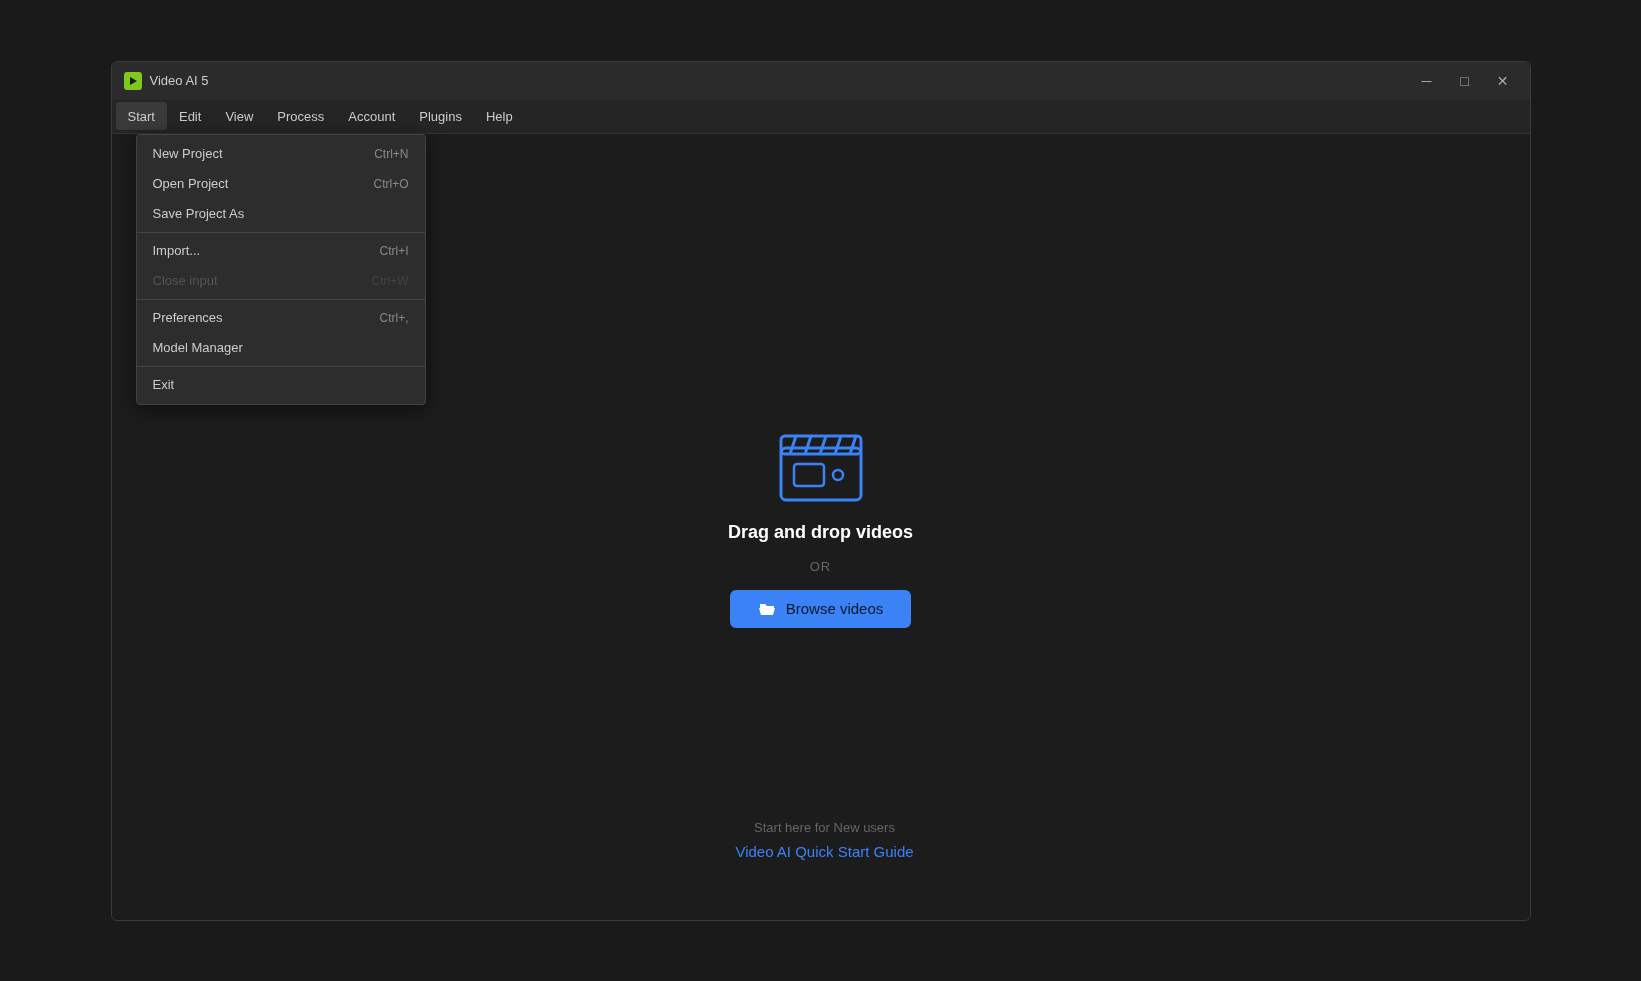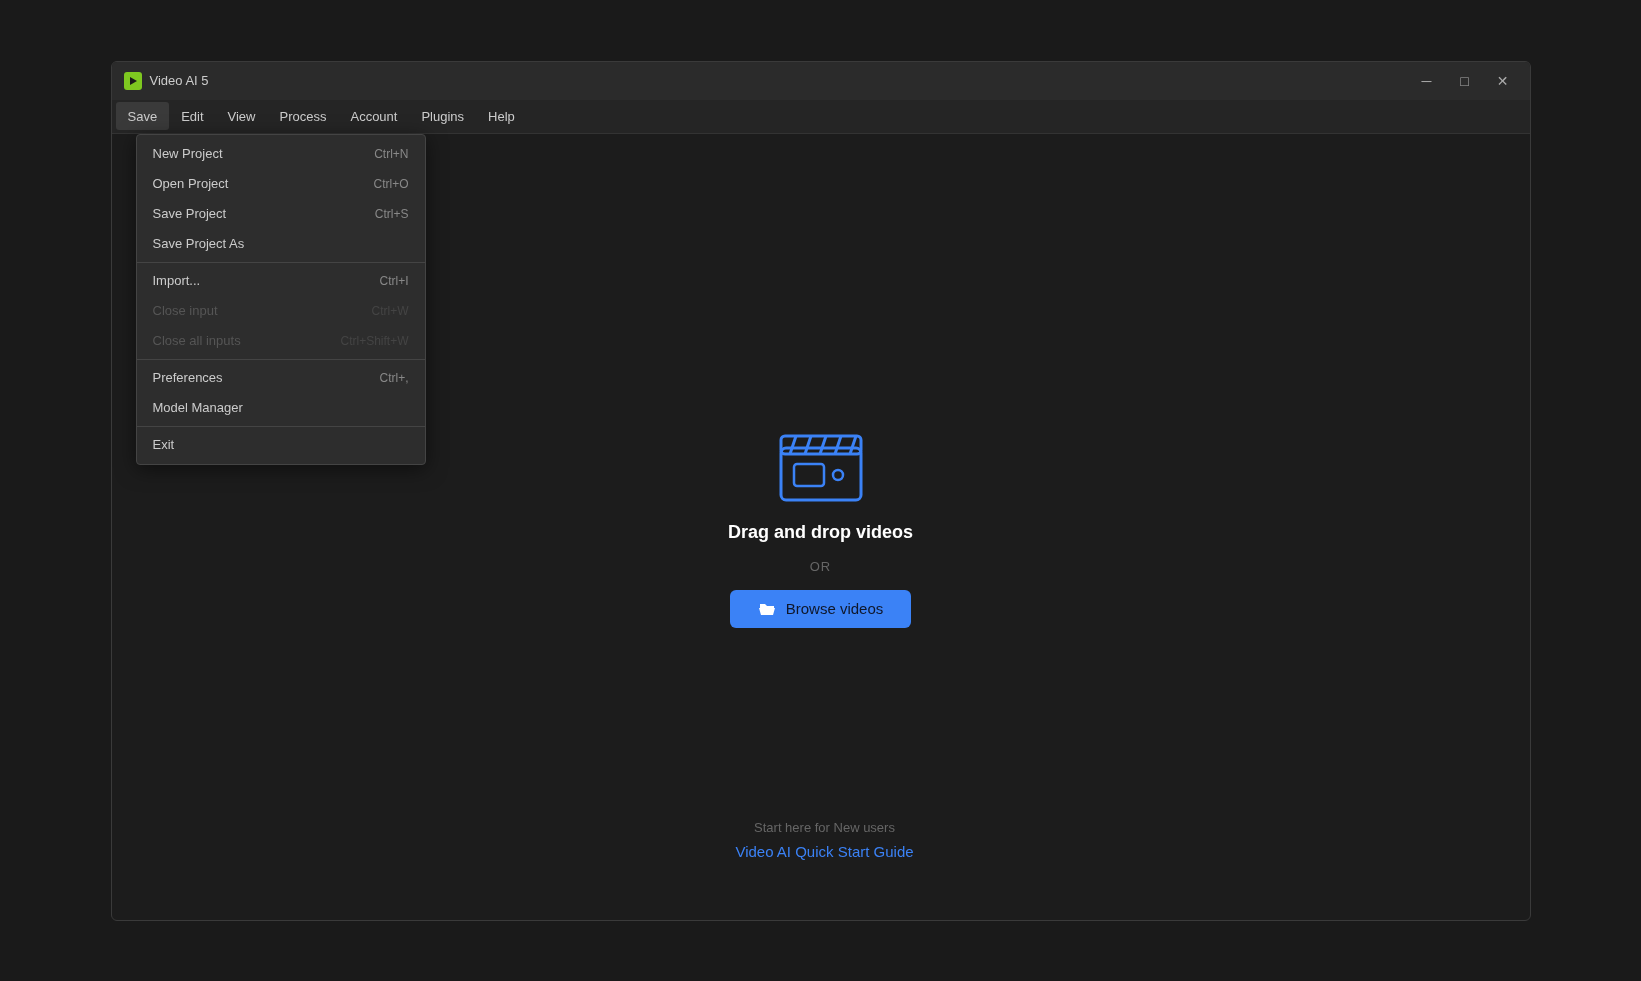--- a/index.html
+++ b/index.html
@@ -235,21 +235,21 @@
     <span class="titlebar-title">Video AI 5</span>
     <div class="titlebar-controls">
       <button class="titlebar-btn">─</button>
       <button class="titlebar-btn">□</button>
       <button class="titlebar-btn close">✕</button>
     </div>
   </div>
 
   <div class="menubar">
     <div class="menu-item active">
-      <span>Save</span>
+      <span>Start</span>
     </div>
     <div class="menu-item">
       <span>Edit</span>
     </div>
     <div class="menu-item">
       <span>View</span>
     </div>
     <div class="menu-item">
       <span>Process</span>
     </div>
@@ -265,41 +265,33 @@
   </div>
 
   <div class="dropdown-overlay">
     <div class="dropdown-item">
       <span>New Project</span>
       <span class="shortcut">Ctrl+N</span>
     </div>
     <div class="dropdown-item">
       <span>Open Project</span>
       <span class="shortcut">Ctrl+O</span>
-    </div>
-    <div class="dropdown-item">
-      <span>Save Project</span>
-      <span class="shortcut">Ctrl+S</span>
     </div>
     <div class="dropdown-item">
       <span>Save Project As</span>
       <span class="shortcut"></span>
     </div>
     <div class="dropdown-separator"></div>
     <div class="dropdown-item">
       <span>Import...</span>
       <span class="shortcut">Ctrl+I</span>
     </div>
     <div class="dropdown-item disabled">
       <span>Close input</span>
       <span class="shortcut disabled">Ctrl+W</span>
-    </div>
-    <div class="dropdown-item disabled">
-      <span>Close all inputs</span>
-      <span class="shortcut disabled">Ctrl+Shift+W</span>
     </div>
     <div class="dropdown-separator"></div>
     <div class="dropdown-item">
       <span>Preferences</span>
       <span class="shortcut">Ctrl+,</span>
     </div>
     <div class="dropdown-item">
       <span>Model Manager</span>
       <span class="shortcut"></span>
     </div>

